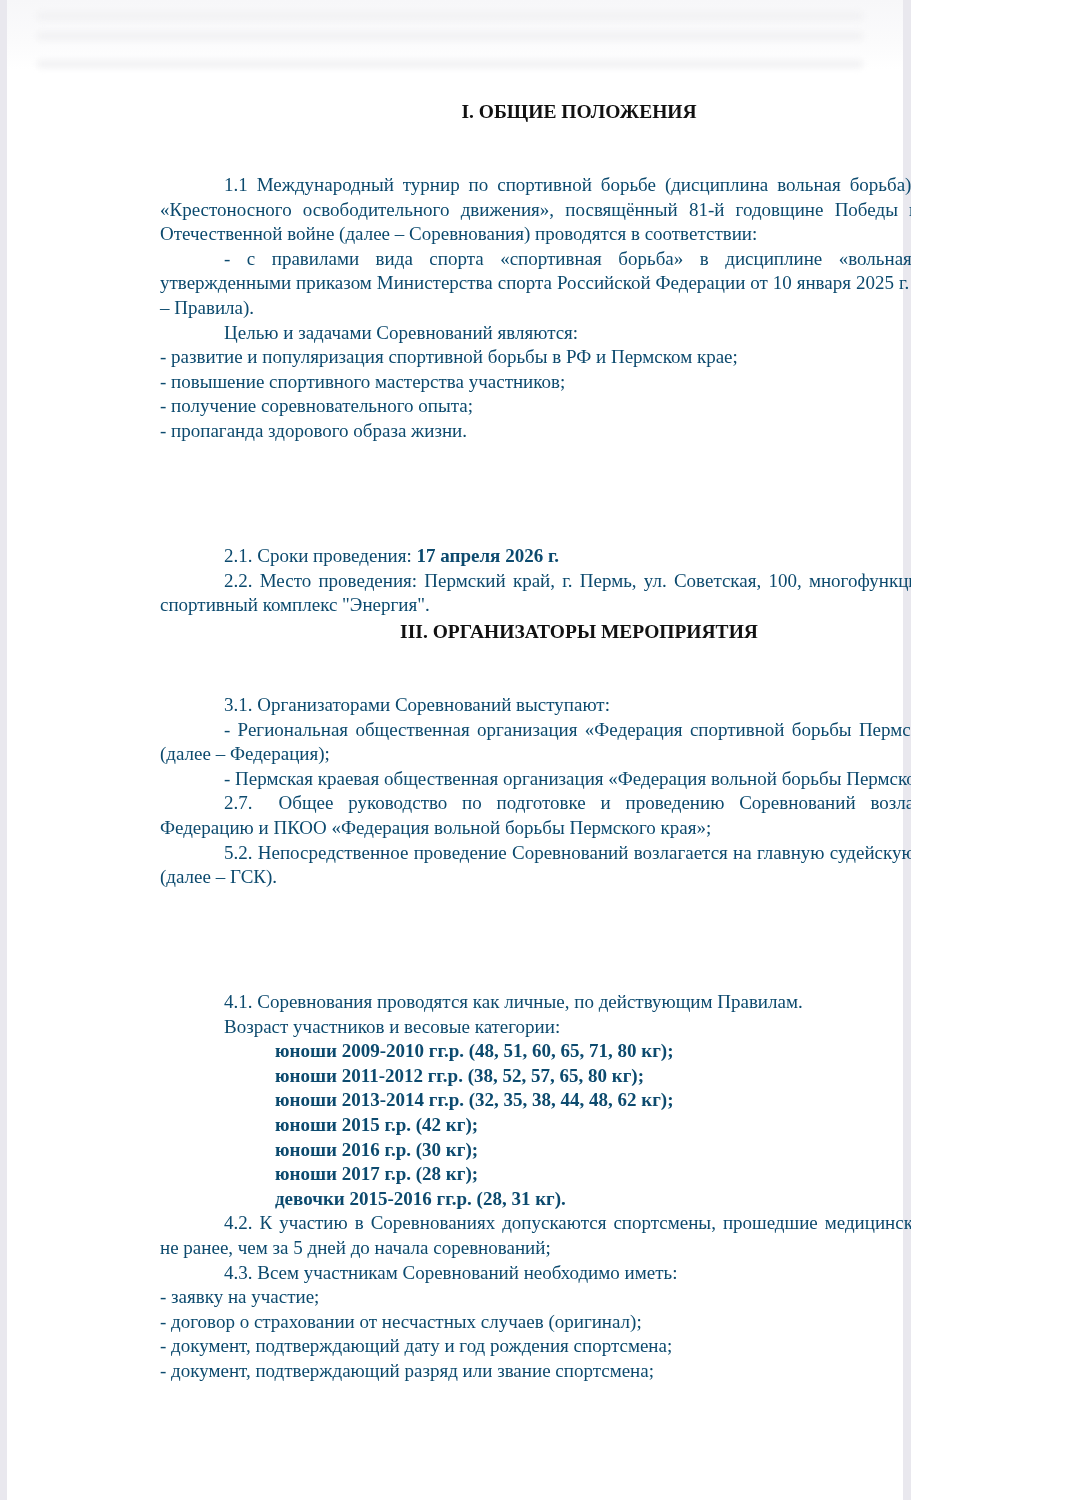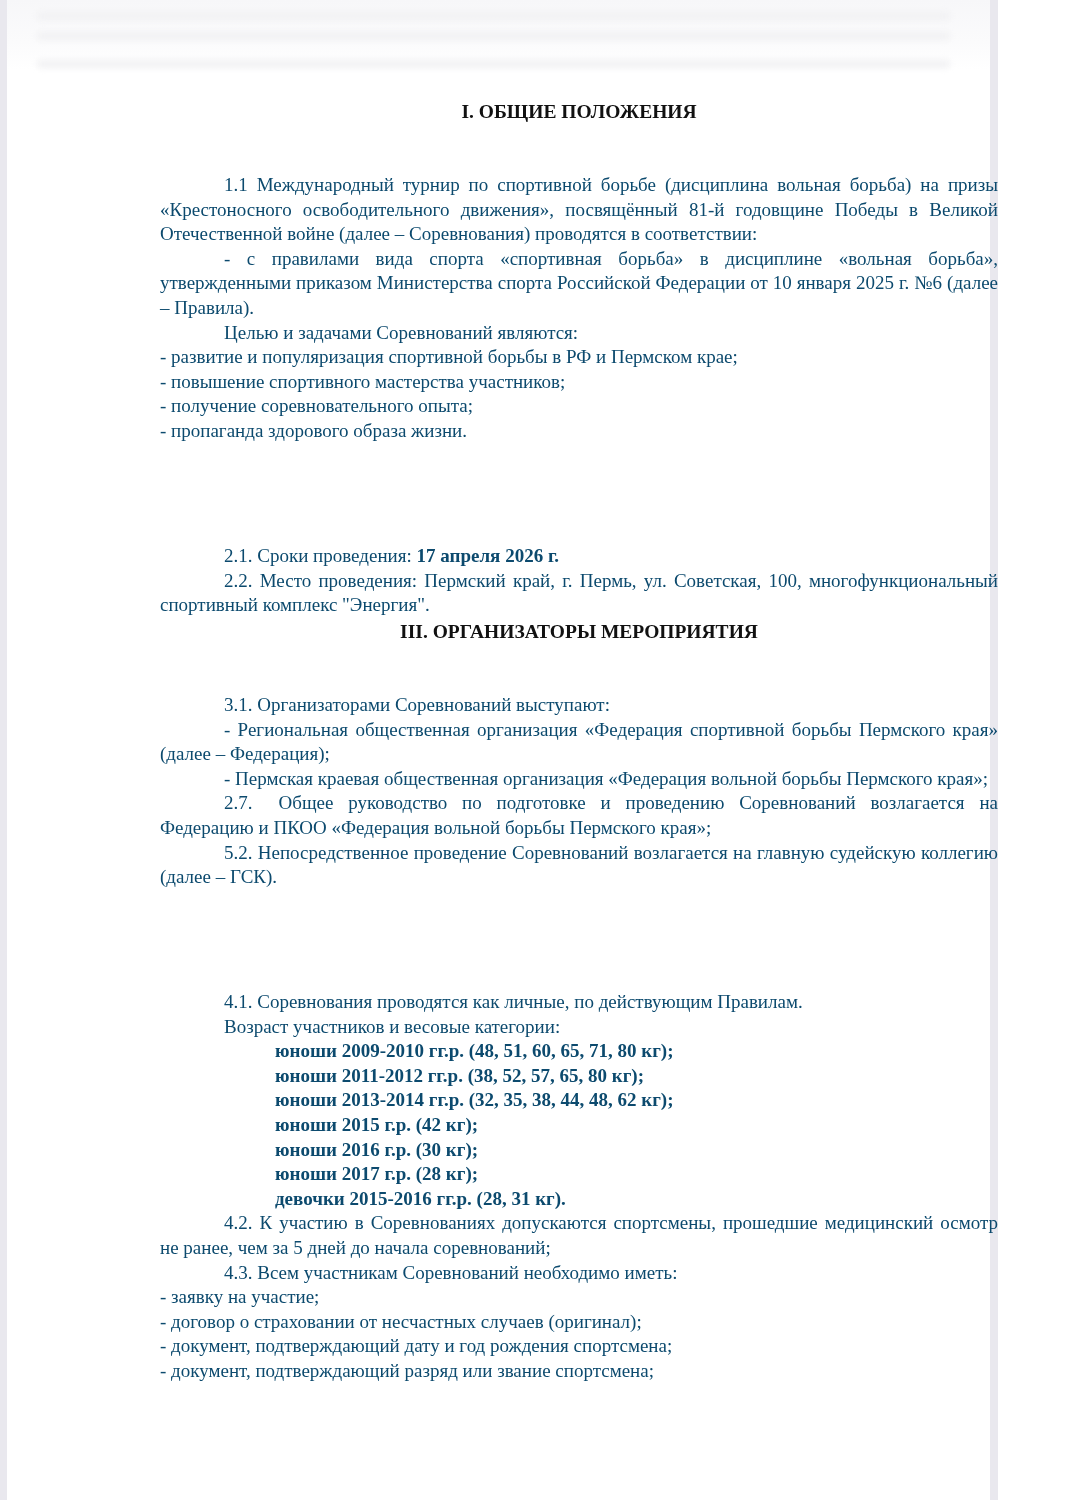--- a/index.html
+++ b/index.html
@@ -5,21 +5,21 @@
   html, body {
     margin: 0;
     padding: 0;
     width: 1084px;
     height: 1500px;
     overflow: hidden;
     background: #ffffff;
   }
   .viewport {
     position: relative;
-    width: 998px;
+    width: 911px;
     height: 1500px;
     background: #ffffff;
     overflow: hidden;
   }
   .edge-left {
     position: absolute; left: 0; top: 0; width: 7px; height: 1500px;
     background: #e9e8ee;
   }
   .edge-right {
     position: absolute; right: 0; top: 0; width: 8px; height: 1500px;

